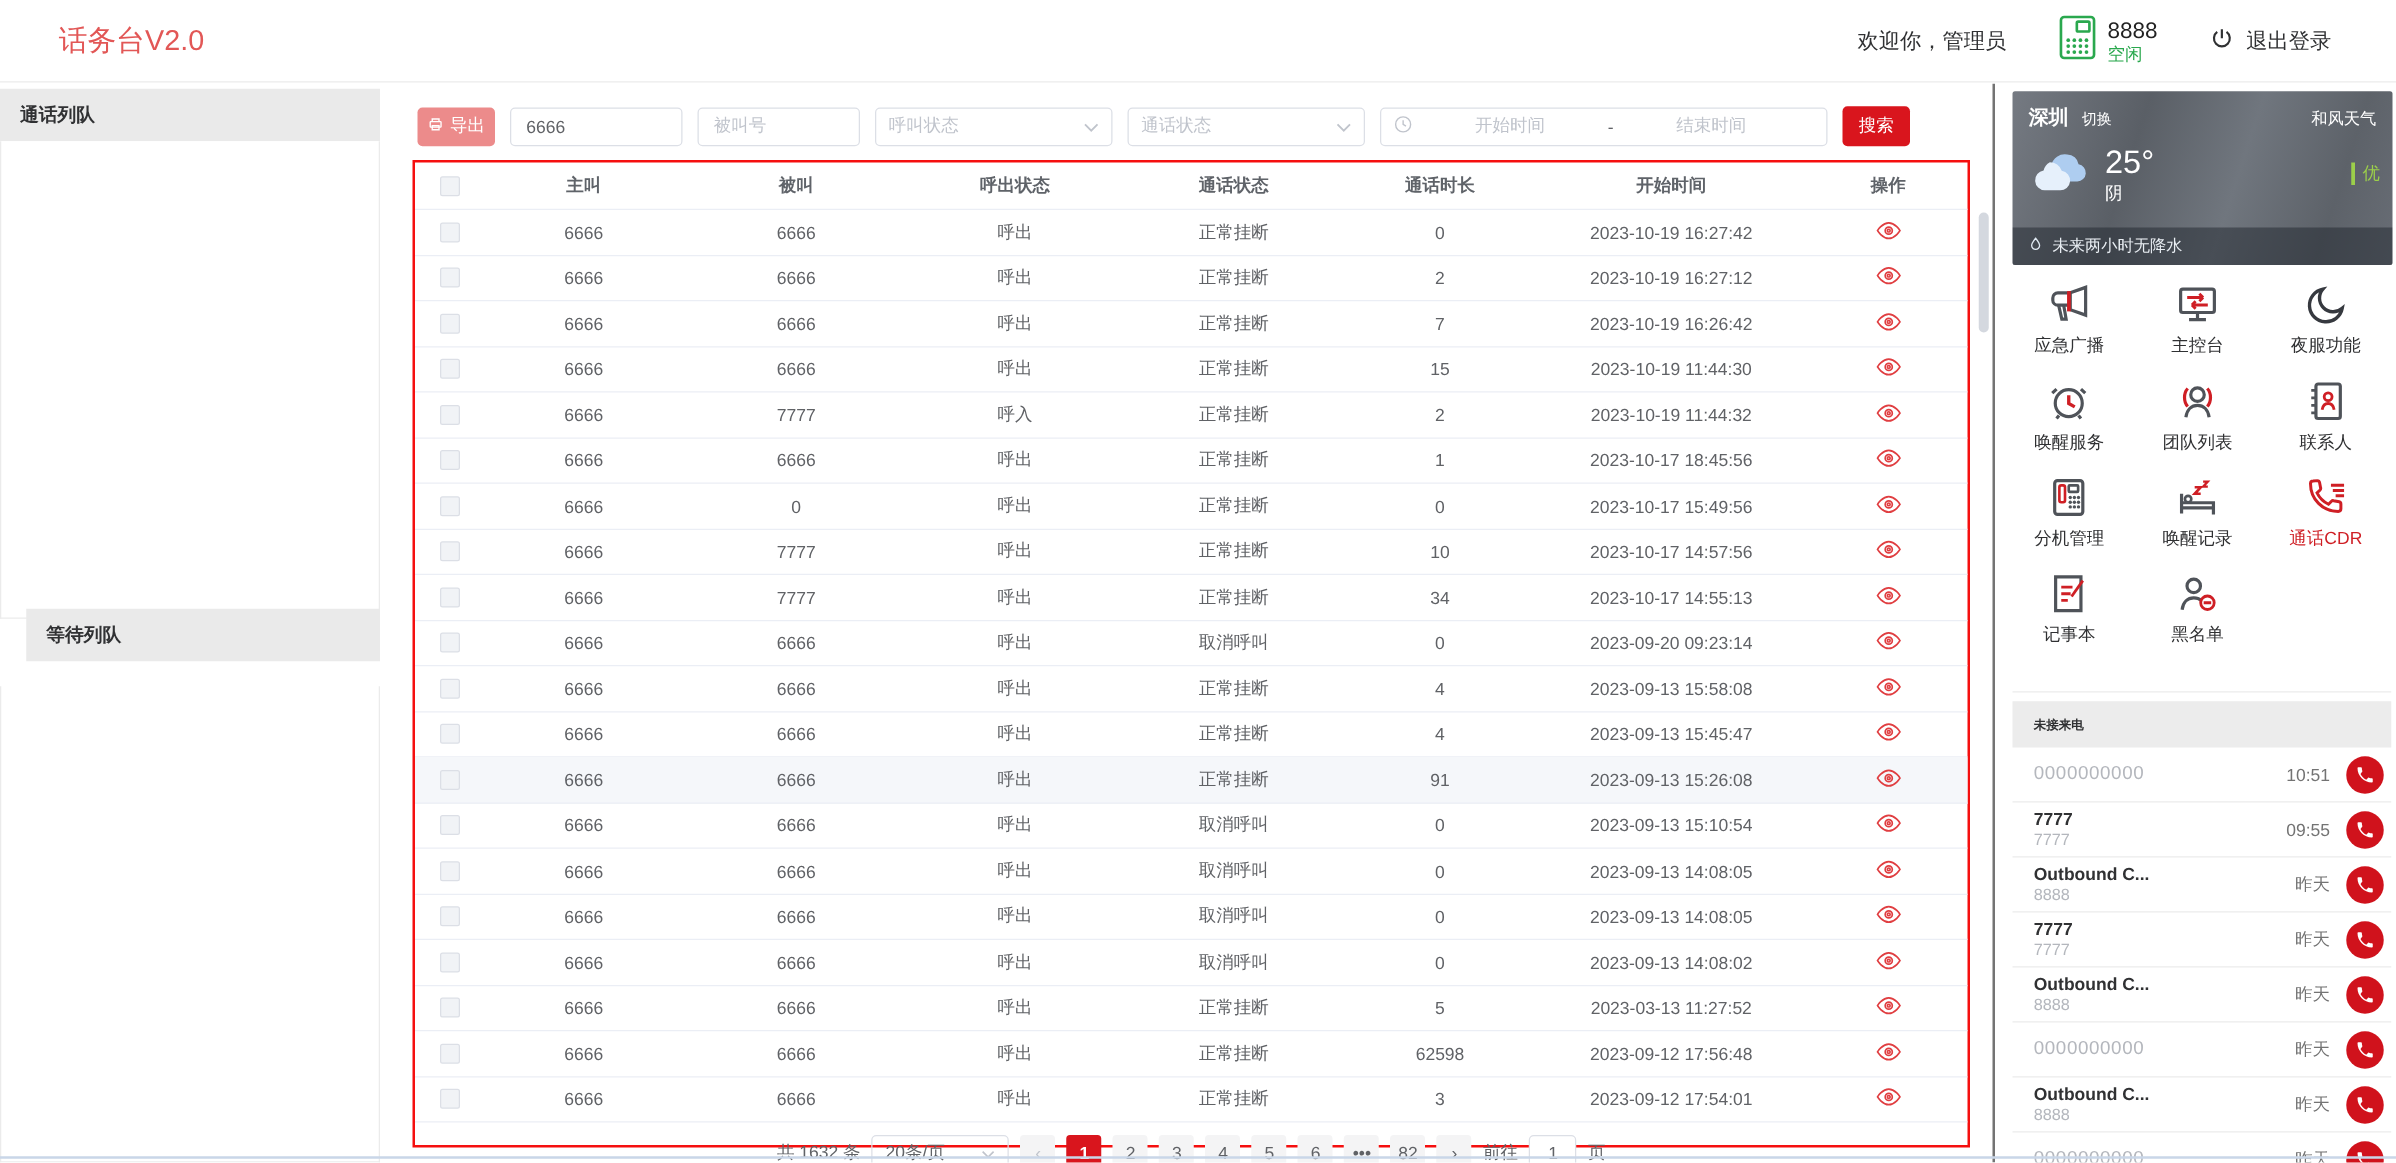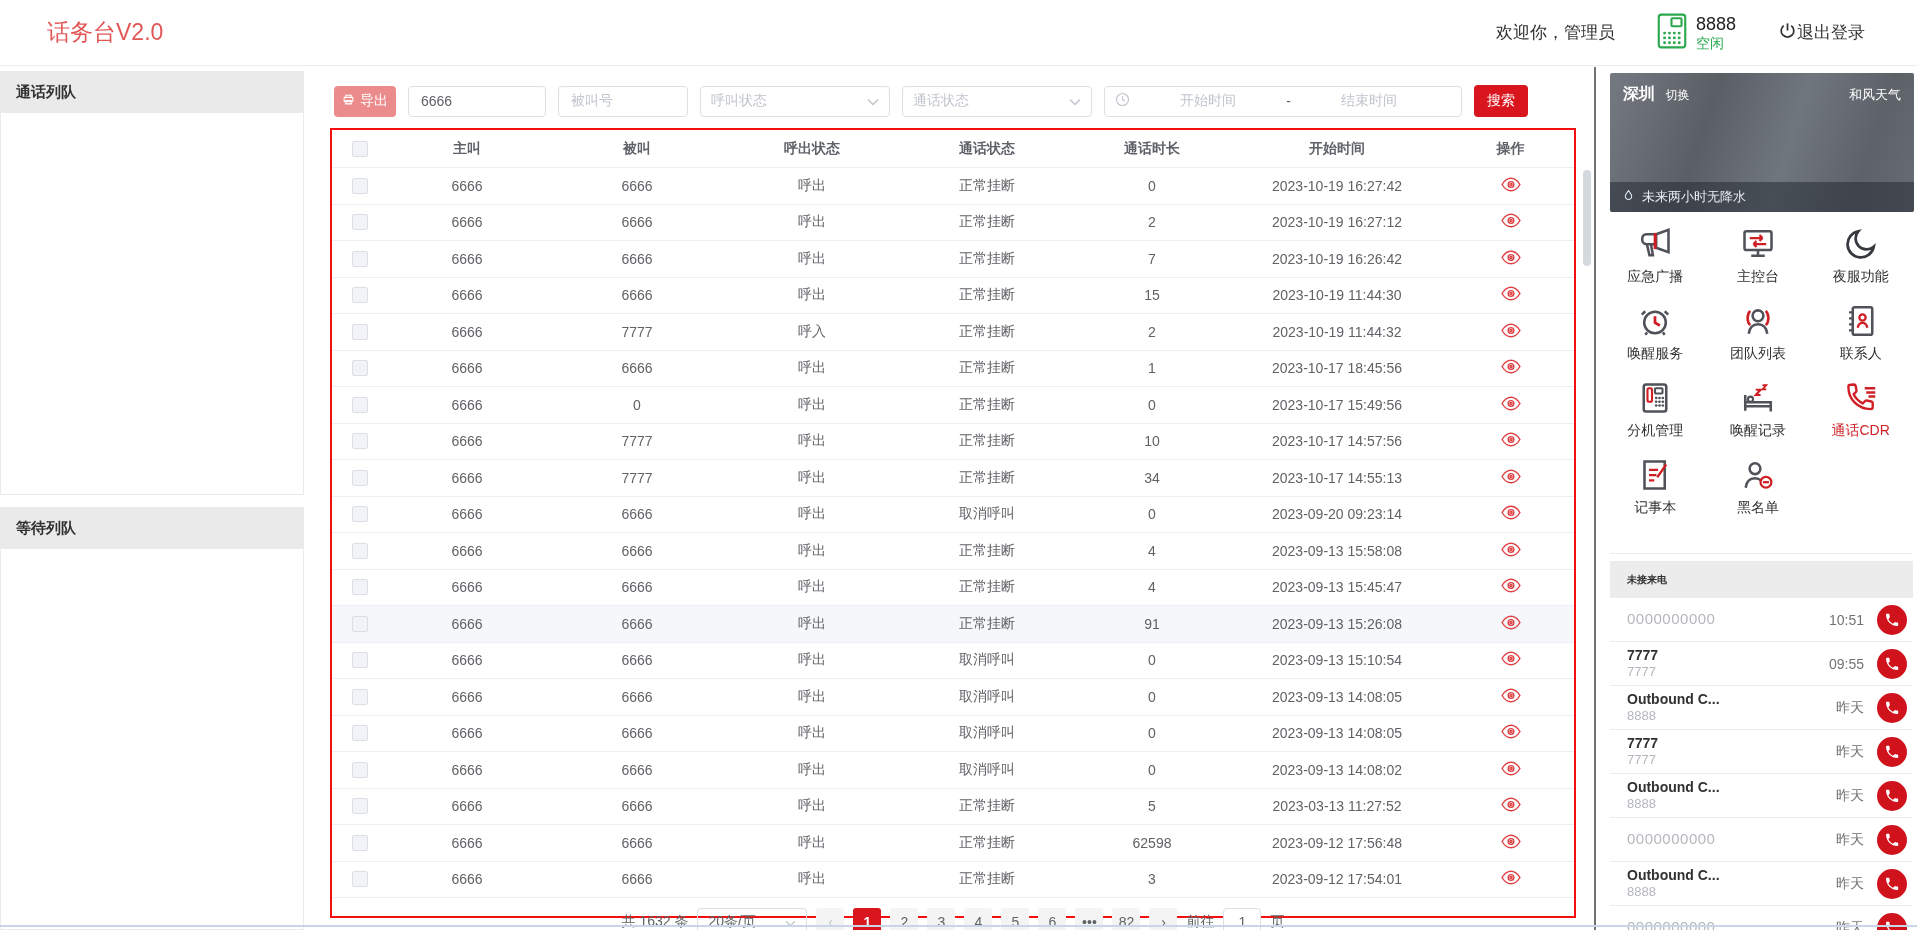--- a/index.html
+++ b/index.html
@@ -10,28 +10,28 @@
   
   .app-header{position:absolute;left:0;top:0;right:0;height:66px;border-bottom:1px solid #ececec;
     display:flex;align-items:center;justify-content:space-between;padding:0 52px 0 47px;box-sizing:border-box;background:#fff;}
   .app-title{color:#e25756;font-size:23px;}
   .header-right{display:flex;align-items:center;gap:42px;}
   .welcome{font-size:17px;color:#303133;}
   .ext-block{display:flex;align-items:center;gap:9px;}
   .ext-texts{display:flex;flex-direction:column;line-height:1.15;}
   .ext-num{font-size:18px;color:#222;}
   .ext-status{font-size:14px;color:#2aa84e;}
-  .logout{display:flex;align-items:center;gap:0;font-size:17px;color:#303133;cursor:pointer;}
+  .logout{display:flex;align-items:center;gap:10px;font-size:17px;color:#303133;cursor:pointer;}
   
   .left-side{position:absolute;left:0;top:67px;width:304px;bottom:0;font-family:Liberation Serif, serif;}
   .queue-bar{position:absolute;left:0;right:0;height:42px;background:#eaeaea;display:flex;align-items:center;
     padding-left:16px;font-size:15px;font-weight:bold;color:#303133;box-sizing:border-box;}
   .queue-panel{position:absolute;left:0;right:0;background:#fff;border:1px solid #ebebeb;border-top:none;box-sizing:border-box;}
   .bar1{top:4px;} .panel1{top:46px;height:382px;}
-  .bar2{top:440px;} .panel2{top:482px;bottom:0;}
+  .bar2{top:420px;margin-left:21px;} .panel2{top:482px;bottom:0;}
   
   .main{position:absolute;left:330px;top:67px;width:1248px;bottom:0;}
   .filters{position:absolute;left:4px;top:18px;height:32px;display:flex;gap:12px;align-items:center;font-size:14px;}
   .btn-export{width:62px;height:31px;background:#ec8b8b;border-radius:4px;color:#fff;display:flex;align-items:center;justify-content:center;gap:5px;cursor:pointer;}
   .f-input,.f-select,.f-range{height:31px;border:1px solid #dcdfe6;border-radius:4px;background:#fff;box-sizing:border-box;display:flex;align-items:center;}
   .f-input{width:138px;padding:0 12px;color:#606266;}
   .f-input.ph, .placeholder{color:#c0c4cc;}
   .f-input.w2{width:130px;}
   .f-select{width:190px;padding:0 10px;justify-content:space-between;cursor:pointer;}
   .f-range{width:358px;padding:0 10px;justify-content:space-between;color:#c0c4cc;}
@@ -637,20 +637,33 @@
 
 <aside class="right-side">
   <div class="weather">
     <div class="w-top">
       <span>
         <span class="w-city">深圳</span>
         <span class="w-switch">切换</span>
       </span>
       <span class="w-provider">和风天气</span>
     </div>
+    <div class="w-main">
+      <span style="margin-right:10px;">
+        <svg width="50" height="34" viewBox="0 0 52 34">
+          <path d="M31 3a9.5 9.5 0 0 1 9.4 8.2 7.2 7.2 0 0 1-1 14.3H27a9.5 9.5 0 0 1 4-22.5z" fill="#aecdf0"></path>
+          <path d="M16.5 9.5a10.5 10.5 0 0 1 9.9 7.1 8.2 8.2 0 0 1-1.6 16.3H12.3a8.3 8.3 0 0 1-1-16.5 10.5 10.5 0 0 1 5.2-6.9z" fill="#e6f0fb"></path>
+        </svg>
+      </span>
+      <span>
+        <div class="w-temp">25°</div>
+        <div class="w-cond">阴</div>
+      </span>
+      <span class="w-aqi">优</span>
+    </div>
     <div class="w-strip">
       <span>
         <svg width="13" height="13" viewBox="0 0 16 16">
             <path d="M8 2c2.4 3 3.9 5 3.9 7a3.9 3.9 0 1 1-7.8 0C4.1 7 5.6 5 8 2z" fill="none" stroke="#dfe9f2" stroke-width="1.3"></path>
           </svg>
       </span>
       <span>未来两小时无降水</span>
     </div>
   </div>
 

